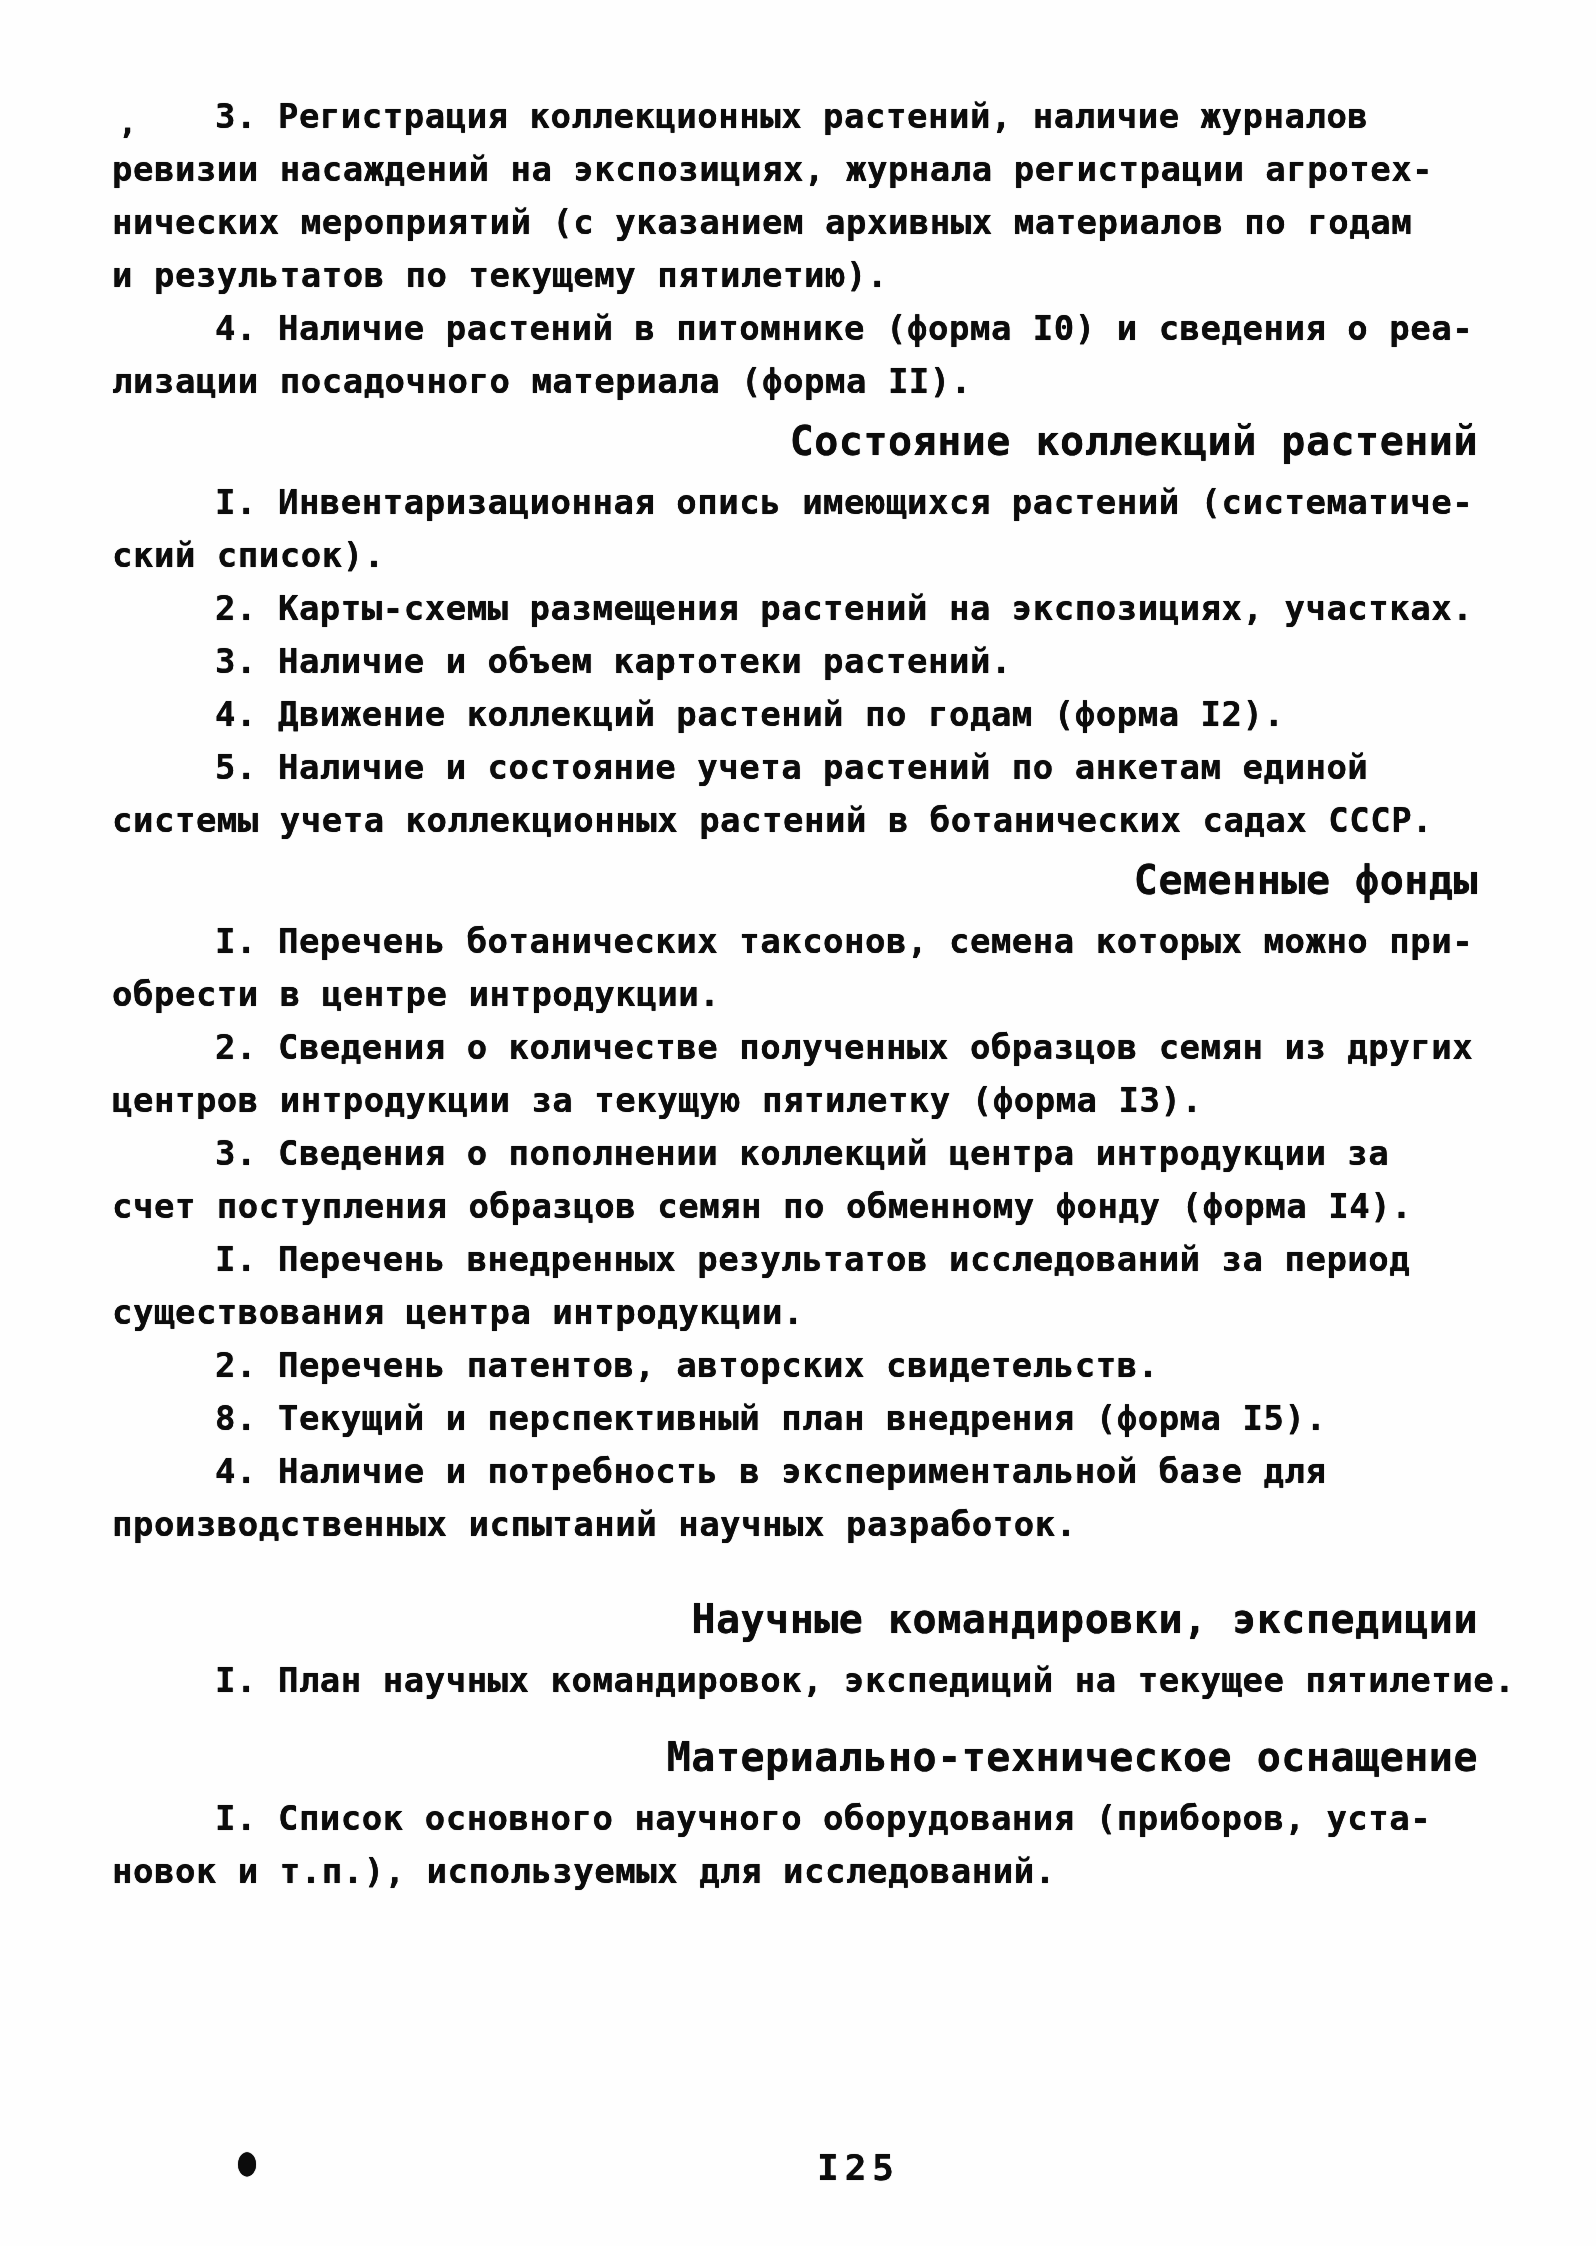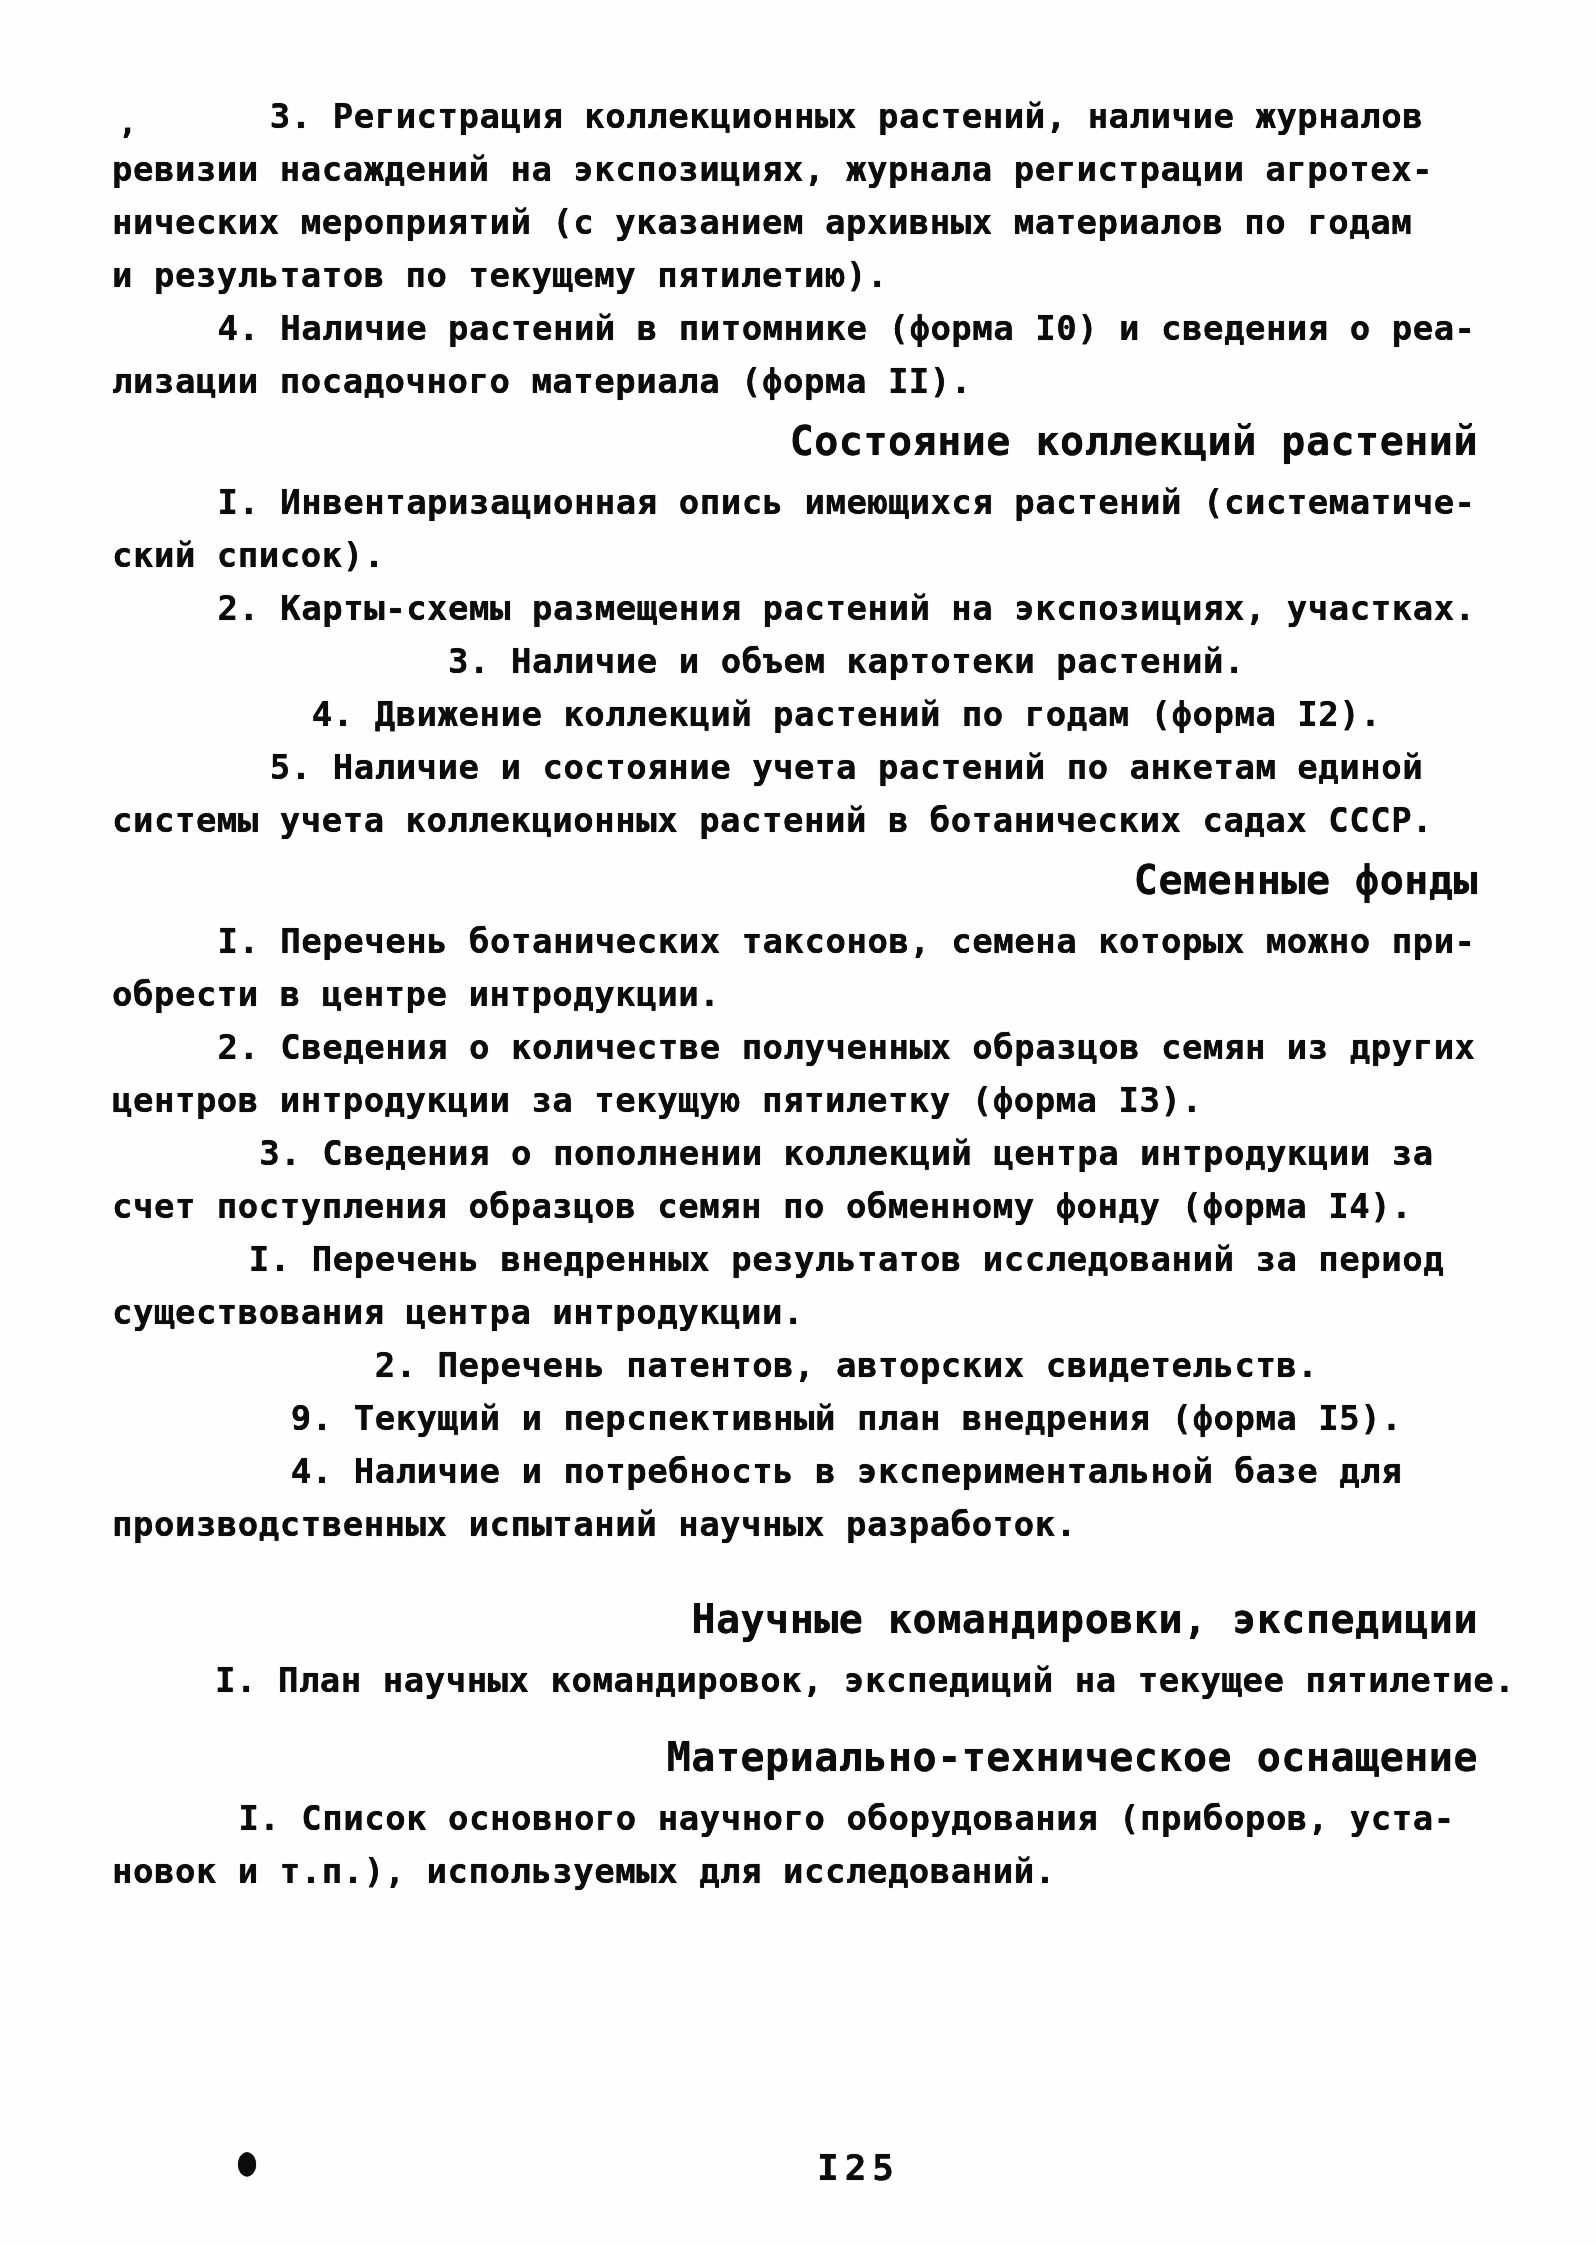--- a/index.html
+++ b/index.html
@@ -23,21 +23,21 @@
     position: absolute;
     top: 90px;
     left: 112px;
     right: 118px;
     font-size: 34px;
     line-height: 53px;
     letter-spacing: 0.5px;
   }
   .para { margin: 0; }
   .line { display: block; white-space: pre; }
-  .line.indent { padding-left: 103px; text-align: center; }
+  .line.indent { padding-left: 103px; }
   .heading {
     margin: 7px 0 8px 0;
     text-align: right;
     font-size: 40px;
     font-weight: 700;
   }
   .heading .line { white-space: normal; }
   .gap-xl { margin-top: 42px; }
   .gap-lg { margin-top: 24px; }
   .footer-bullet {
@@ -134,21 +134,21 @@
     <p class="para">
       <span class="line indent">I. Перечень внедренных результатов исследований за период</span>
       <span class="line">существования центра интродукции.</span>
     </p>
 
     <p class="para">
       <span class="line indent">2. Перечень патентов, авторских свидетельств.</span>
     </p>
 
     <p class="para">
-      <span class="line indent">9. Текущий и перспективный план внедрения (форма I5).</span>
+      <span class="line indent">8. Текущий и перспективный план внедрения (форма I5).</span>
     </p>
 
     <p class="para">
       <span class="line indent">4. Наличие и потребность в экспериментальной базе для</span>
       <span class="line">производственных испытаний научных разработок.</span>
     </p>
 
     <h3 class="heading gap-xl">
       <span class="line">Научные командировки, экспедиции</span>
     </h3>

